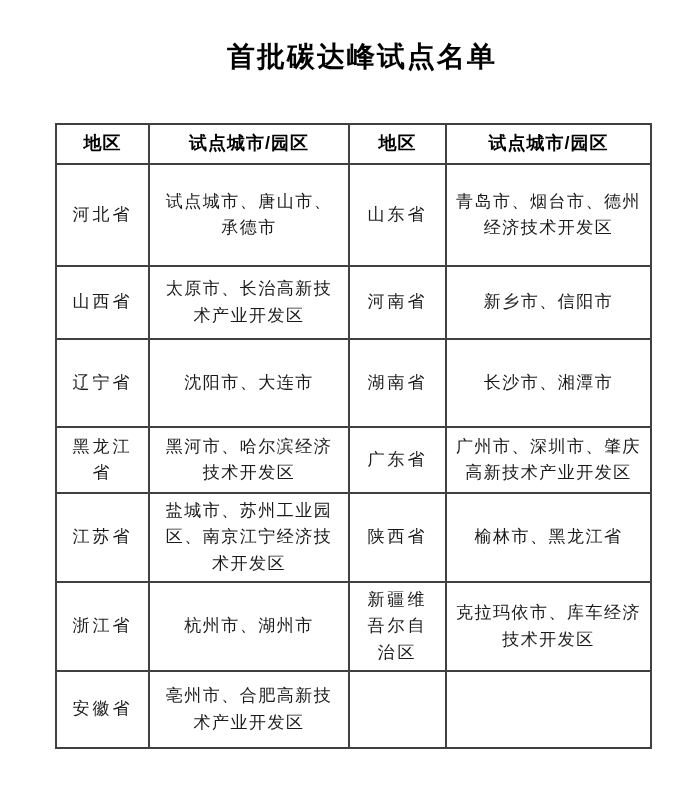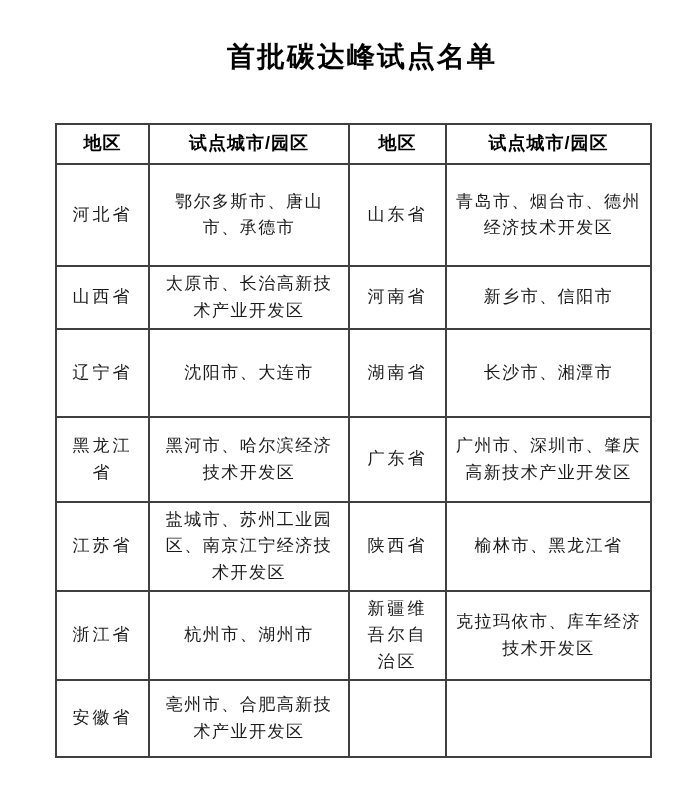--- a/index.html
+++ b/index.html
@@ -47,24 +47,24 @@
     font-family: "Liberation Sans", sans-serif;
     font-weight: bold;
     font-size: 18px;
     letter-spacing: 1px;
     height: 40px;
     color: #000000;
   }
   td.region { letter-spacing: 3px; }
   td.cities { letter-spacing: 1.5px; }
   tr.r1 { height: 102px; }
-  tr.r2 { height: 63px; padding-left: 40px; }
+  tr.r2 { height: 73px; padding-left: 40px; }
   tr.r3 { height: 83px; }
   tr.r4 { height: 88px; }
-  tr.r5 { height: 85px; }
+  tr.r5 { height: 66px; }
   tr.r6 { height: 84px; }
   tr.r7 { height: 73px; }
   tr.r8 { height: 77px; }
 </style>
 </head>
 <body>
 
 <div class="page">
 
   <div class="doc-title">首批碳达峰试点名单</div>
@@ -80,21 +80,21 @@
       <tr>
         <th>地区</th>
         <th>试点城市/园区</th>
         <th>地区</th>
         <th>试点城市/园区</th>
       </tr>
     </thead>
     <tbody>
       <tr class="r1">
         <td class="region">河北省</td>
-        <td class="cities">鄂尔多斯市、唐山市、承德市</td>
+        <td class="cities">试点城市、唐山市、承德市</td>
         <td class="region">山东省</td>
         <td class="cities">青岛市、烟台市、德州经济技术开发区</td>
       </tr>
       <tr class="r2">
         <td class="region">山西省</td>
         <td class="cities">太原市、长治高新技术产业开发区</td>
         <td class="region">河南省</td>
         <td class="cities">新乡市、信阳市</td>
       </tr>
       <tr class="r4">

